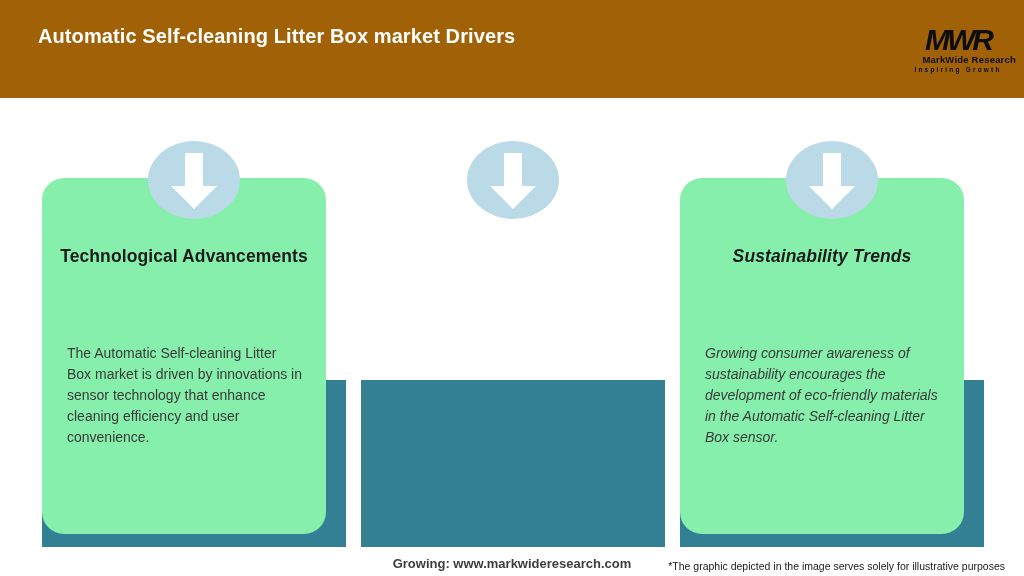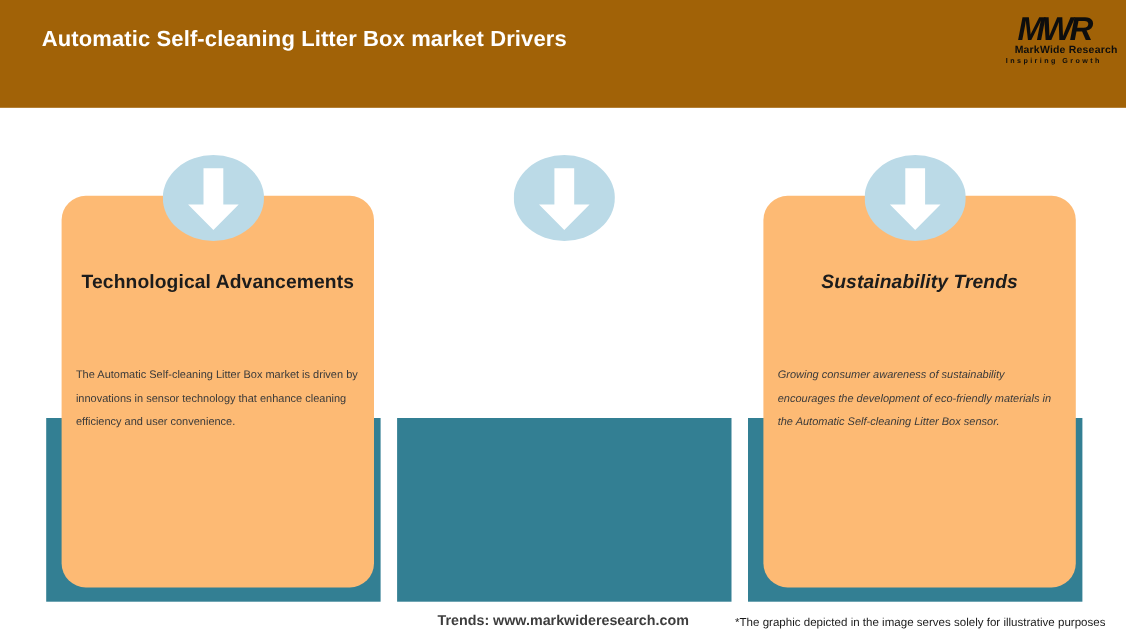--- a/index.html
+++ b/index.html
@@ -7,39 +7,39 @@
     position:relative;width:1024px;height:576px;overflow:hidden;
     background:#ffffff;
     font-family:"Liberation Sans","DejaVu Sans",sans-serif;
   }
   
   .header{position:absolute;left:0;top:0;width:1024px;height:98px;background:#a16207;padding-left:23px;}
   .title{
     position:absolute;left:38px;top:25px;margin:0;
     font-size:20px;font-weight:bold;color:#ffffff;letter-spacing:0.1px;
   }
-  .logo{position:absolute;left:900px;top:10px;width:116px;text-align:center;}
+  .logo{position:absolute;left:900px;top:24px;width:116px;text-align:center;}
   .logo-mono{display:block;margin:0 auto;}
   .logo-name{font-size:9.5px;font-weight:bold;color:#0d0d0d;letter-spacing:0.2px;margin-top:-2px;text-align:right;}
   .logo-tagline{font-size:6.5px;font-weight:bold;color:#0d0d0d;letter-spacing:2.2px;margin-top:1px;}
   
   .group{position:absolute;top:0;width:304px;height:576px;}
   .g0{left:42px;} .g1{left:361px;} .g2{left:680px;font-style:italic;}
   .band{position:absolute;left:0;top:380px;width:304px;height:167px;background:#337F93;}
   .card{
-    position:absolute;left:14px;top:178px;width:284px;height:356px;
-    background:#fdba74;border-radius:22px;
+    position:absolute;left:0;top:178px;width:284px;height:356px;
+    background:#86efac;border-radius:22px;
   }
   .card h2{
     position:absolute;left:0;right:0;top:68px;margin:0;text-align:center;
     font-size:17.5px;font-weight:bold;color:#1c1c1c;letter-spacing:0.1px;
   }
   .card p{
-    position:absolute;left:13px;right:12px;top:153px;margin:0;
-    font-size:10px;line-height:21px;color:#3a3a3a;
+    position:absolute;left:13px;right:12px;top:153px;margin:12px;
+    font-size:14px;line-height:21px;color:#3a3a3a;
   }
   .circle{position:absolute;left:106px;top:141px;width:92px;height:78px;}
   
   .source{
     position:absolute;left:0;right:0;top:556px;margin:0;text-align:center;
     font-size:13px;font-weight:bold;color:#3d3d3d;
   }
   .disclaimer{
     position:absolute;right:16px;top:557px;margin:3px;
     font-size:10.5px;color:#1a1a1a;
@@ -87,16 +87,16 @@
     <div class="card">
       <h2>Sustainability Trends</h2>
       <p>Growing consumer awareness of sustainability encourages the development of eco-friendly materials in the Automatic Self-cleaning Litter Box sensor.</p>
     </div>
     <svg class="circle" viewBox="0 0 92 78">
       <ellipse cx="46" cy="39" rx="46" ry="39" fill="#BBDAE7"></ellipse>
       <path d="M37 12 h18 v33 h14 L46 68 L23 45 h14 z" fill="#ffffff"></path>
     </svg>
   </div>
 
-  <p class="source">Trends: www.markwideresearch.com</p>
+  <p class="source">Growing: www.markwideresearch.com</p>
   <p class="disclaimer">*The graphic depicted in the image serves solely for illustrative purposes</p>
 
 </div>
 
 </body></html>

